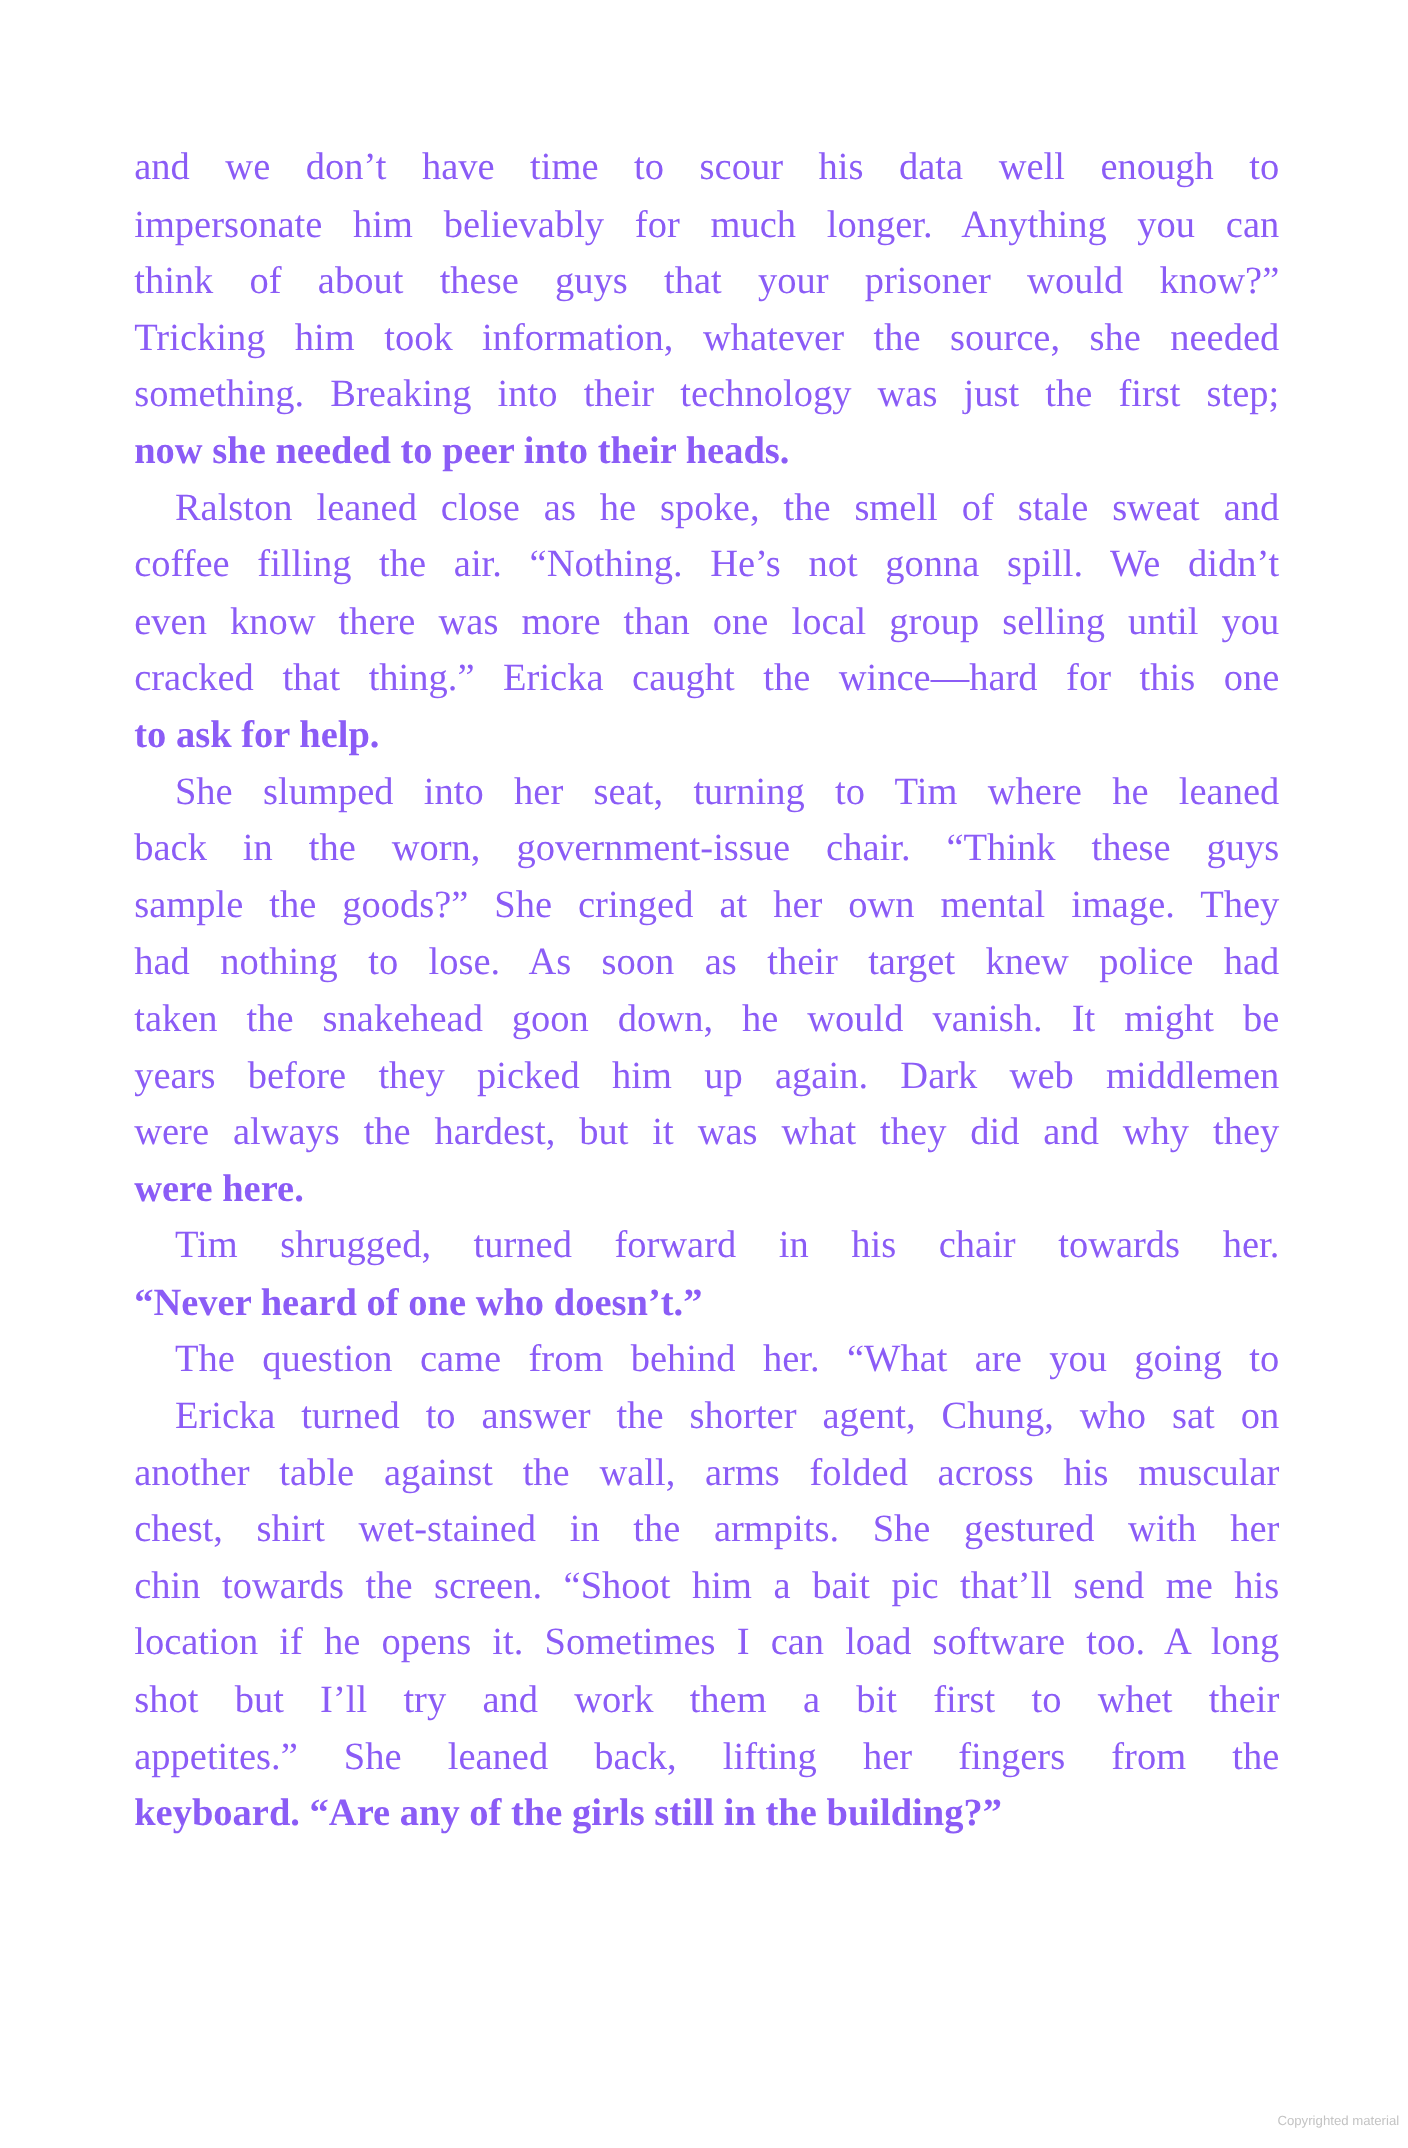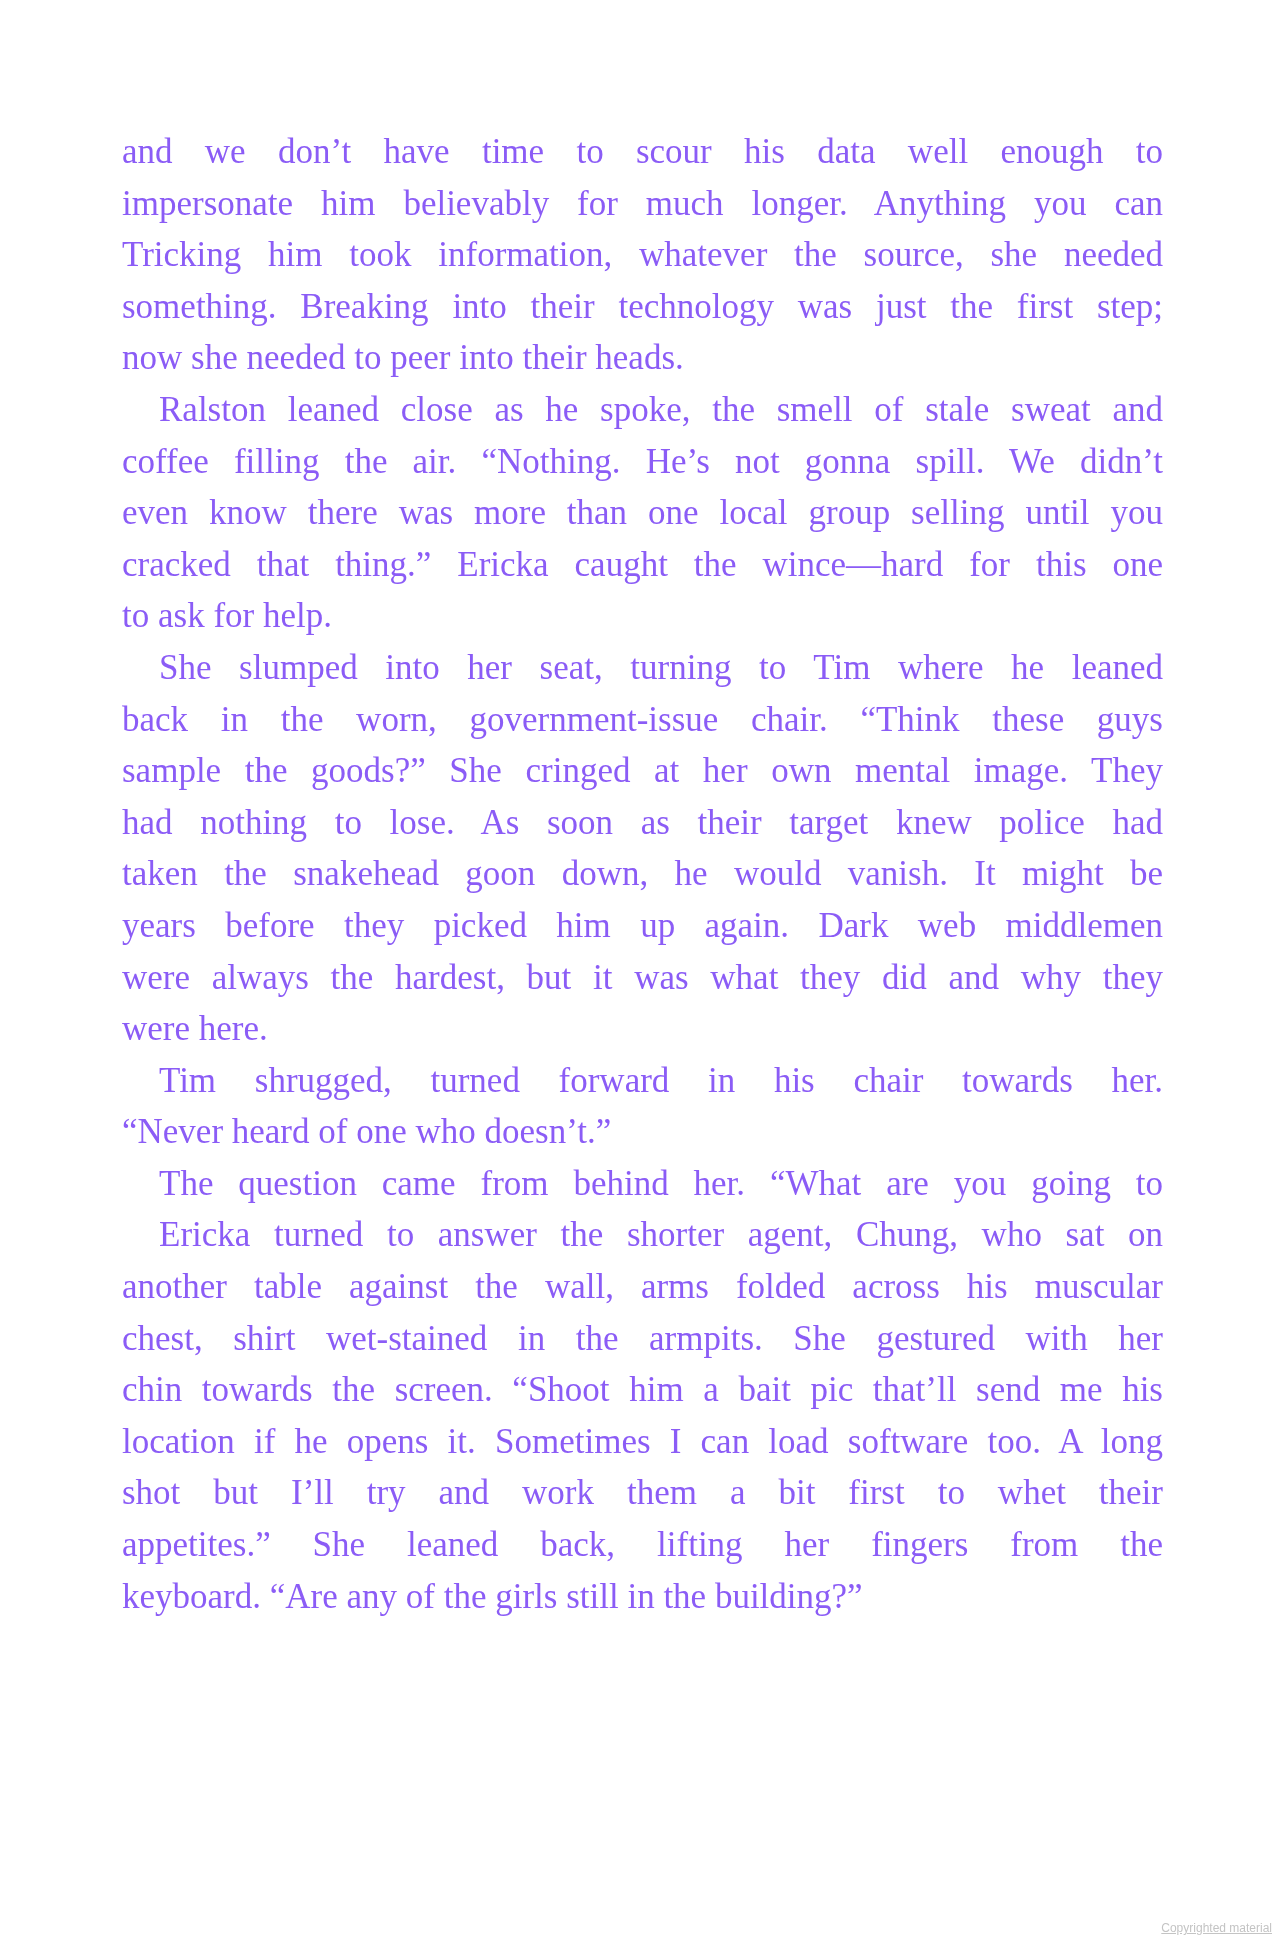--- a/index.html
+++ b/index.html
@@ -33,43 +33,44 @@
     .line {
       display: block;
       height: 51.6px;
       white-space: nowrap;
       text-align: justify;
       text-align-last: justify;
     }
     .line.last {
       text-align: center;
       text-align-last: left;
+      font-weight: bold;
     }
     .line.indent {
       padding-left: 37px;
     }
     .watermark {
       position: absolute;
       right: 8px;
       bottom: 18px;
       font-family: "Liberation Sans", "DejaVu Sans", sans-serif;
       font-size: 12px;
       color: #c4c4c4;
-      text-decoration: underline;
     }
   </style>
 </head>
 <body>
 
 <div class="page">
   <div class="text-block">
 
     <div>
       <span class="line">and we don’t have time to scour his data well enough to</span>
       <span class="line">impersonate him believably for much longer. Anything you can</span>
+      <span class="line">think of about these guys that your prisoner would know?”</span>
       <span class="line">Tricking him took information, whatever the source, she needed</span>
       <span class="line">something. Breaking into their technology was just the first step;</span>
       <span class="line last">now she needed to peer into their heads.</span>
     </div>
 
     <div>
       <span class="line indent">Ralston leaned close as he spoke, the smell of stale sweat and</span>
       <span class="line">coffee filling the air. “Nothing. He’s not gonna spill. We didn’t</span>
       <span class="line">even know there was more than one local group selling until you</span>
       <span class="line">cracked that thing.” Ericka caught the wince—hard for this one</span>

